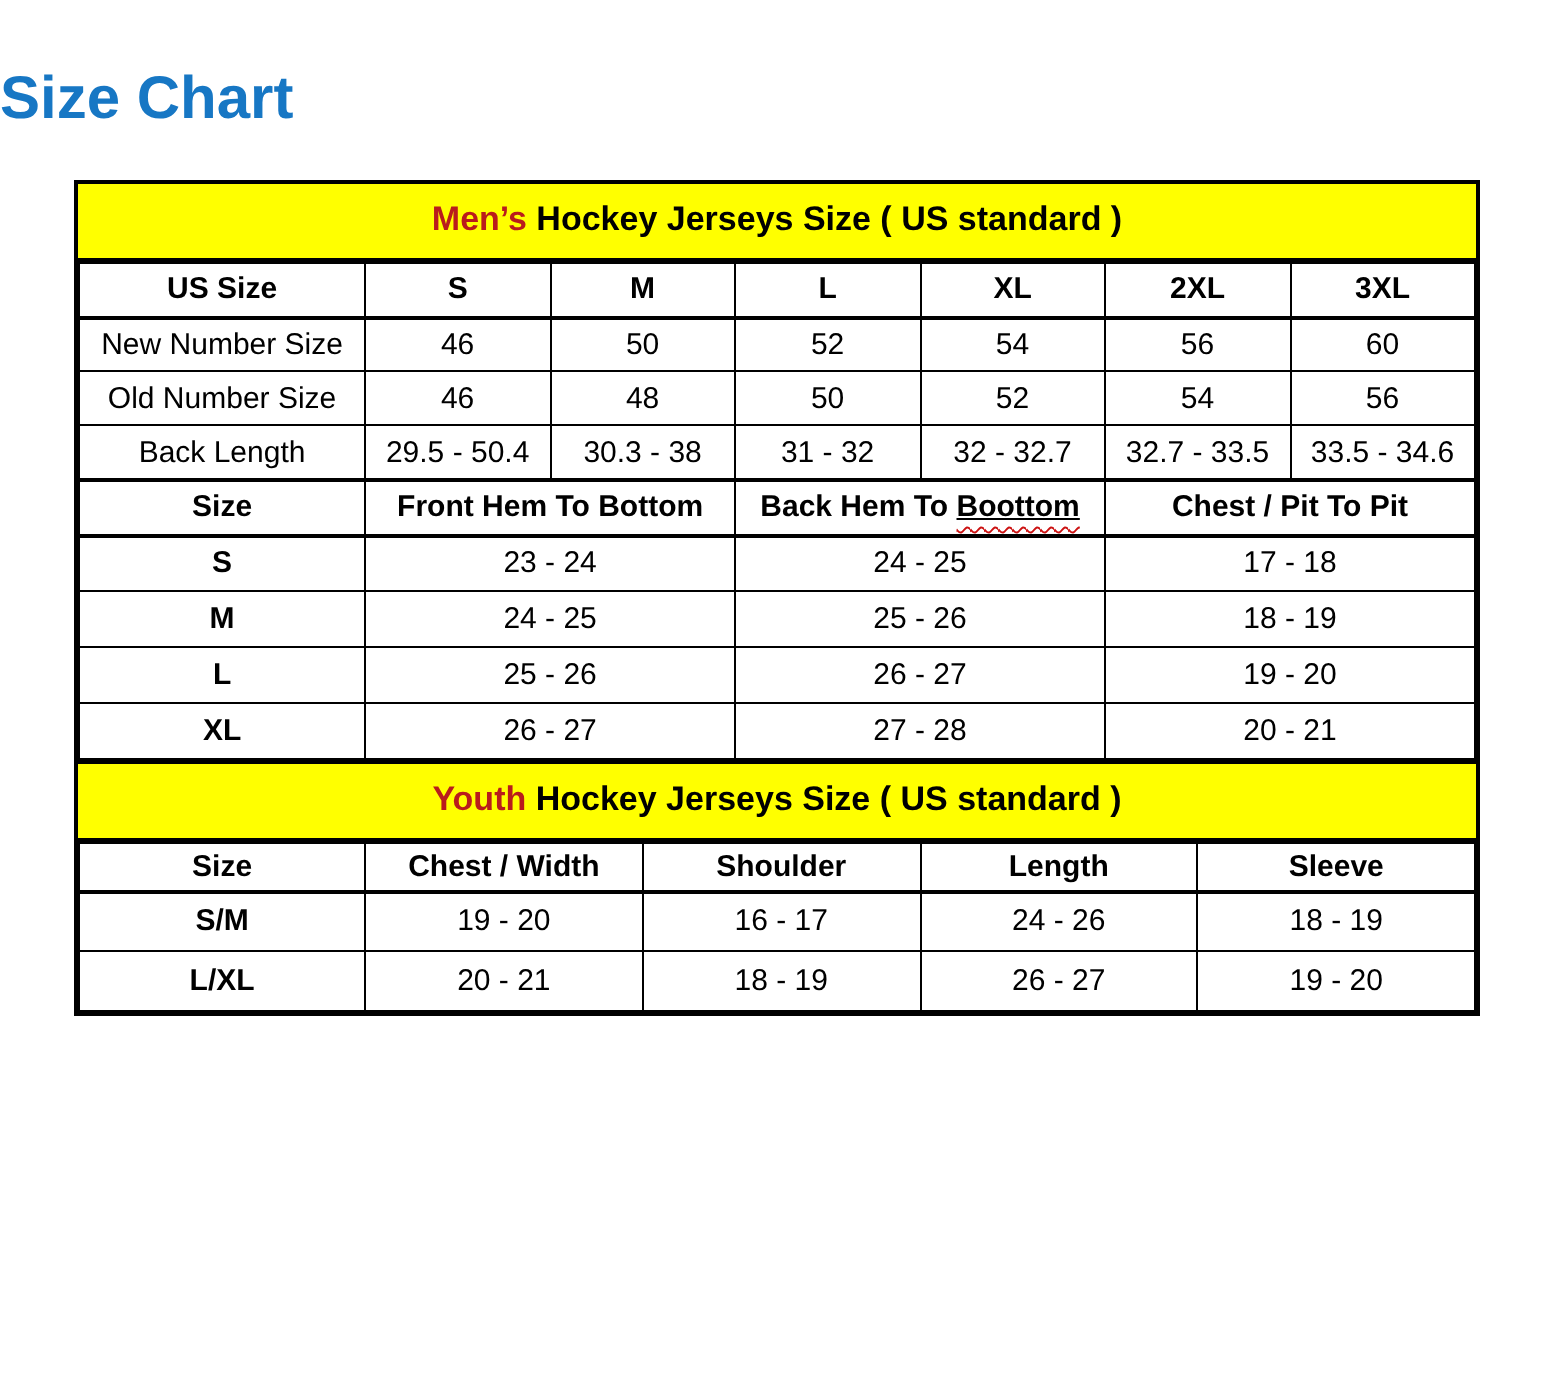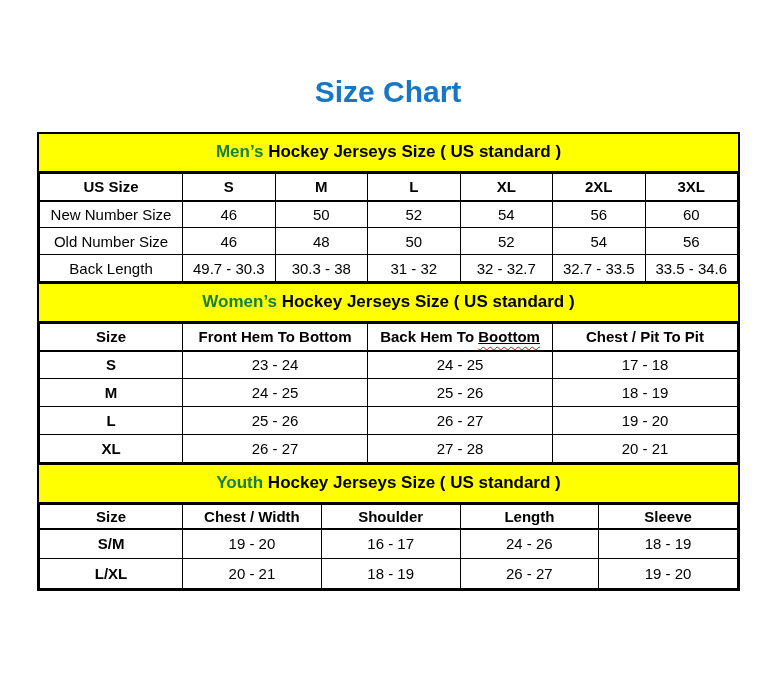--- a/index.html
+++ b/index.html
@@ -6,22 +6,22 @@
   html, body {
     margin: 0; padding: 0;
     width: 776px; height: 692px;
     background: #ffffff;
     font-family: "Liberation Sans", sans-serif;
     color: #000;
     overflow: hidden;
   }
   .title {
     margin: 0;
-    padding-top: 74px;
-    text-align: center;
+    padding-top: 32px;
+    text-align: left;
     font-size: 30px;
     line-height: 36px;
     font-weight: bold;
     color: #1777c4;
     letter-spacing: 0px;
   }
   .chart-wrap {
     width: 703px;
     margin: 22px 0 0 37px;
     border: 2px solid #000;
@@ -29,21 +29,21 @@
   }
   .band {
     background: #ffff00;
     text-align: center;
     font-weight: bold;
     font-size: 17px;
     padding: 8px 0 9px 0;
     border-bottom: 2px solid #000;
   }
   .band.mid { border-top: 2px solid #000; }
-  .band .hl { color: #15803d; text-align: right; }
+  .band .hl { color: #b91c1c; text-align: right; }
   table {
     width: 100%;
     border-collapse: collapse;
     table-layout: fixed;
   }
   th, td {
     border: 1px solid #000;
     text-align: center;
     vertical-align: middle;
     font-size: 15px;
@@ -113,33 +113,30 @@
         <td class="row-label">Old Number Size</td>
         <td>46</td>
         <td>48</td>
         <td>50</td>
         <td>52</td>
         <td>54</td>
         <td>56</td>
       </tr>
       <tr>
         <td class="row-label">Back Length</td>
-        <td>49.7 - 30.3</td>
+        <td>29.5 - 50.4</td>
         <td>30.3 - 38</td>
         <td>31 - 32</td>
         <td>32 - 32.7</td>
         <td>32.7 - 33.5</td>
         <td>33.5 - 34.6</td>
       </tr>
     </tbody>
   </table>
 
-  <div class="band mid">
-    <span class="hl">Women’s</span><span> Hockey Jerseys Size ( US standard )</span>
-  </div>
 
   <table class="womens">
     <colgroup>
       <col style="width:20.5%">
         <col style="width:26.5%">
         <col style="width:26.5%">
         <col style="width:26.5%">
     </colgroup>
     <thead>
       <tr>

